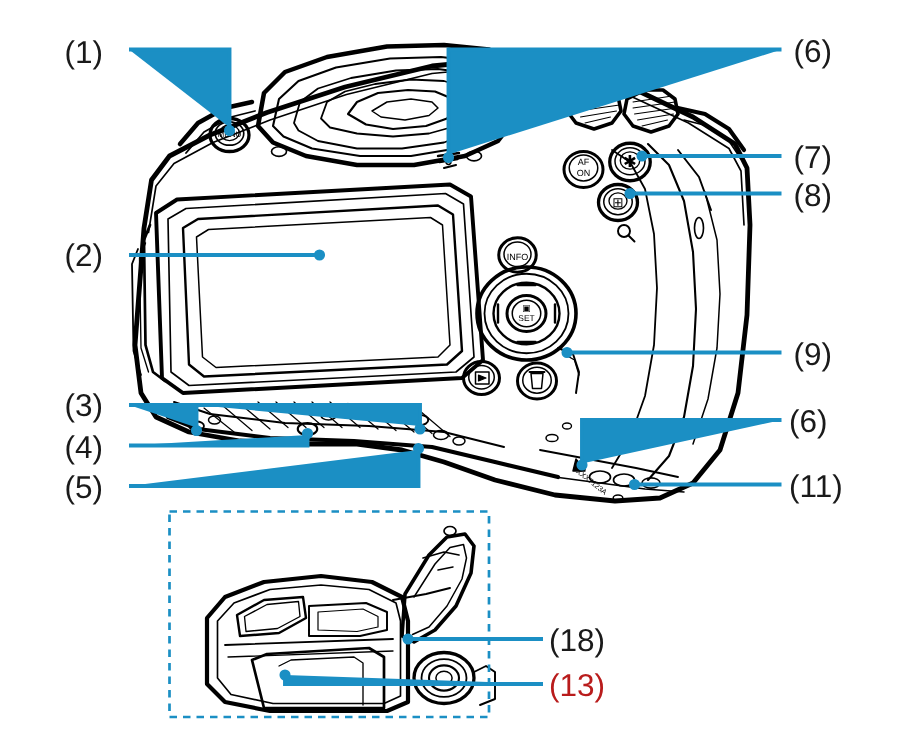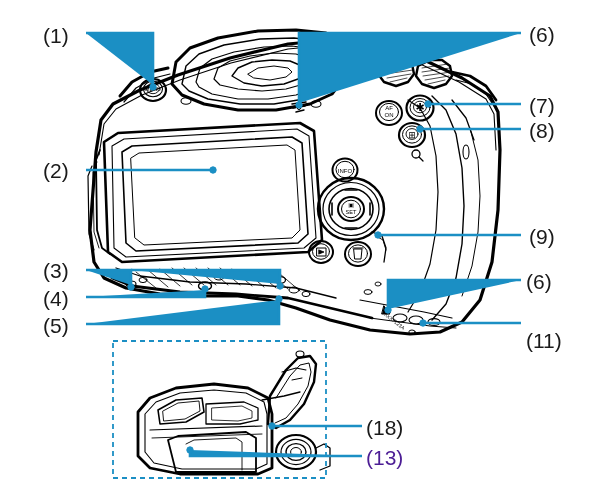--- a/index.html
+++ b/index.html
@@ -317,18 +317,18 @@
   <div class="callout-label lbl" style="left: 43px; top: 160px; color: rgb(26, 26, 26);">(2)</div>
   <div class="callout-label lbl" style="left: 43px; top: 260px; color: rgb(26, 26, 26);">(3)</div>
   <div class="callout-label lbl" style="left: 43px; top: 288px; color: rgb(26, 26, 26);">(4)</div>
   <div class="callout-label lbl" style="left: 43px; top: 315px; color: rgb(26, 26, 26);">(5)</div>
 
   <div class="callout-label lbl" style="left: 529px; top: 24px; color: rgb(26, 26, 26);">(6)</div>
   <div class="callout-label lbl" style="left: 529px; top: 95px; color: rgb(26, 26, 26);">(7)</div>
   <div class="callout-label lbl" style="left: 529px; top: 120px; color: rgb(26, 26, 26);">(8)</div>
   <div class="callout-label lbl" style="left: 529px; top: 226px; color: rgb(26, 26, 26);">(9)</div>
   <div class="callout-label lbl" style="left: 526px; top: 271px; color: rgb(26, 26, 26);">(6)</div>
-  <div class="callout-label lbl" style="left: 526px; top: 314px; color: rgb(26, 26, 26); margin-top: 16px;">(11)</div>
+  <div class="callout-label lbl" style="left: 526px; top: 314px; color: rgb(26, 26, 26);">(11)</div>
 
   <div class="callout-label lbl" style="left: 366px; top: 417px; color: rgb(26, 26, 26);">(18)</div>
-  <div class="callout-label lbl" style="left: 366px; top: 447px; color: #4c1d95;">(13)</div>
+  <div class="callout-label lbl" style="left: 366px; top: 447px; color: #b91c1c;">(13)</div>
 
 </div>
 
 </body></html>

